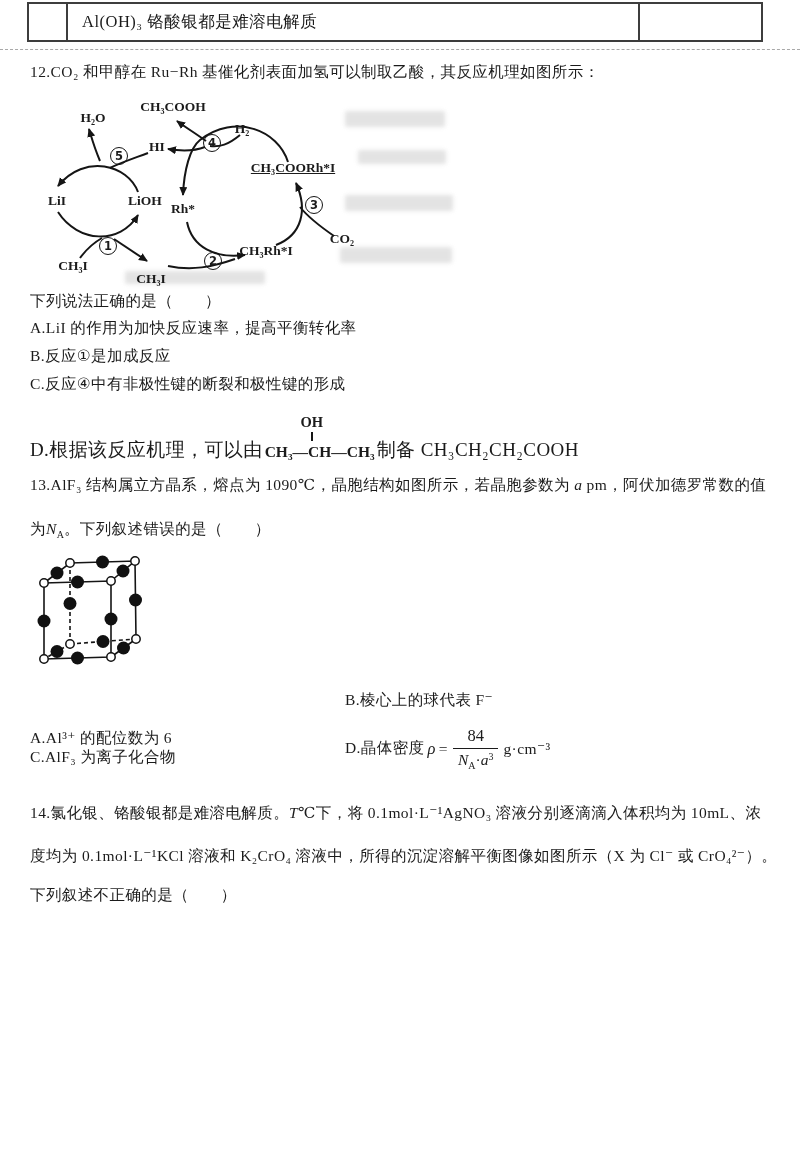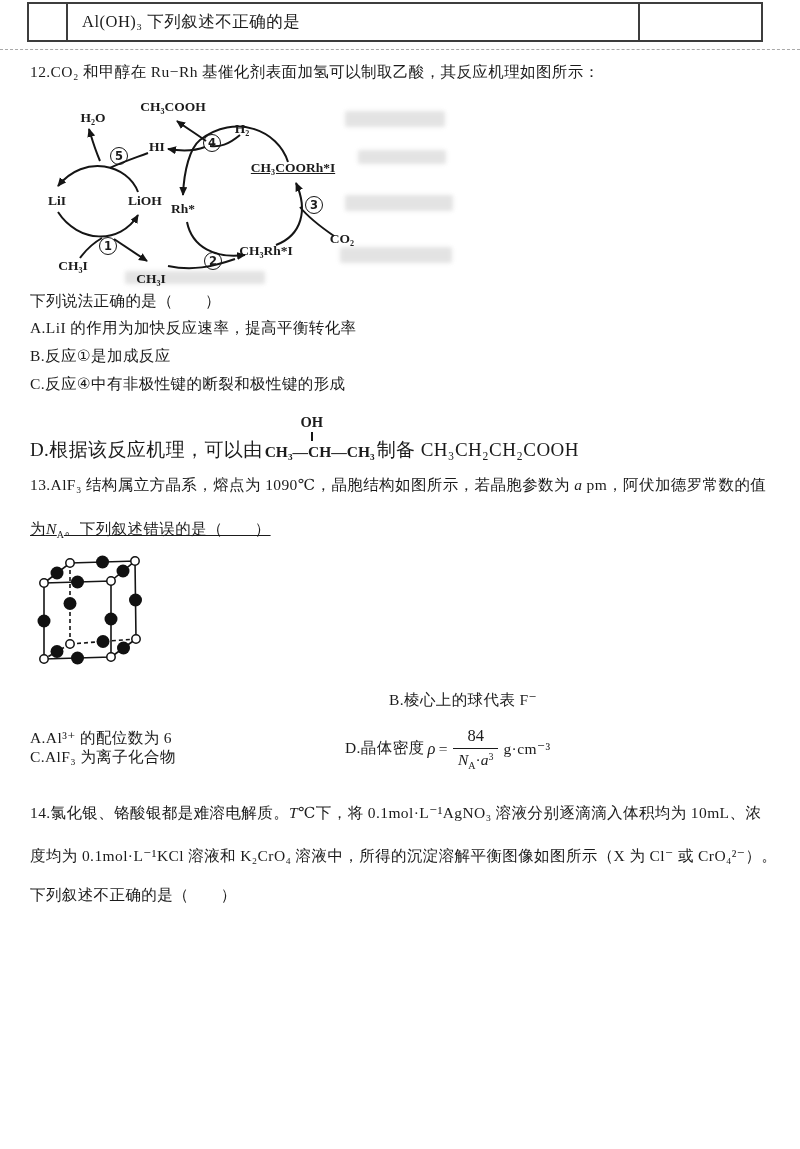--- a/index.html
+++ b/index.html
@@ -40,21 +40,21 @@
   .rho{font-style:italic;font-size:16.5px;margin:0 3px;}
 </style>
 </head>
 <body>
 
 <div class="page">
 
   <div class="tbl">
     <div class="tbl-left"></div>
     <div class="tbl-mid">
-      <span>Al(OH)₃ 下列叙述不正确的是</span>
+      <span>Al(OH)₃ 铬酸银都是难溶电解质</span>
     </div>
     <div class="tbl-right"></div>
   </div>
   <div class="dashline"></div>
 
   <div class="t" style="left:30px;top:61px;">12.CO₂ 和甲醇在 Ru−Rh 基催化剂表面加氢可以制取乙酸，其反应机理如图所示：</div>
 
   <div class="diagram">
     <svg width="420" height="196" viewBox="0 0 420 196">
       <defs>
@@ -117,21 +117,21 @@
       <span class="oh">OH</span>
       <span class="bar"></span>
       <span class="chain">CH₃—CH—CH₃</span>
     </span>
     <span class="txt">制备 CH₃CH₂CH₂COOH</span>
   </div>
 
   <div class="t" style="left:30px;top:474px;">
     <span>13.AlF₃ 结构属立方晶系，熔点为 1090℃，晶胞结构如图所示，若晶胞参数为 </span><span class="it">a</span><span> pm，阿伏加德罗常数的值</span>
   </div>
-  <div class="t" style="left:30px;top:518px;text-decoration:underline;">
+  <div class="t" style="left:30px;top:518px;">
     <span>为</span><span class="it">N</span><span class="sub">A</span><span>。下列叙述错误的是（　　）</span>
   </div>
 
   <div class="cryst">
     <svg width="130" height="115" viewBox="0 0 130 115">
       <g stroke="#151515" stroke-width="1.6" fill="none">
         <path d="M14,30 L81,28 L81,104 L14,106 Z"></path>
         <path d="M14,30 L40,10 L105,8 L81,28"></path>
         <path d="M105,8 L106,86 L81,104"></path>
         <path d="M40,10 L40,91" stroke-dasharray="4,3"></path>
@@ -159,21 +159,21 @@
         <circle cx="105" cy="8" r="4.2"></circle>
         <circle cx="14" cy="106" r="4.2"></circle>
         <circle cx="81" cy="104" r="4.2"></circle>
         <circle cx="40" cy="91" r="4.2"></circle>
         <circle cx="106" cy="86" r="4.2"></circle>
       </g>
     </svg>
   </div>
 
   <div class="t" style="left:30px;top:689px;margin-top:38px;">A.Al³⁺ 的配位数为 6</div>
-  <div class="t" style="left:345px;top:689px;margin-left:44px;">B.棱心上的球代表 F⁻</div>
+  <div class="t" style="left:345px;top:689px;">B.棱心上的球代表 F⁻</div>
   <div class="t" style="left:30px;top:746px;">C.AlF₃ 为离子化合物</div>
 
   <div class="fracrow" style="left:345px;top:726px;">
     <span>D.晶体密度</span>
     <span class="rho">ρ</span>
     <span>=</span>
     <span class="frac">
       <span class="num">84</span>
       <span class="den"><span class="it">N</span><span class="sub">A</span><span>·</span><span class="it">a</span><span class="sup">3</span></span>
     </span>

